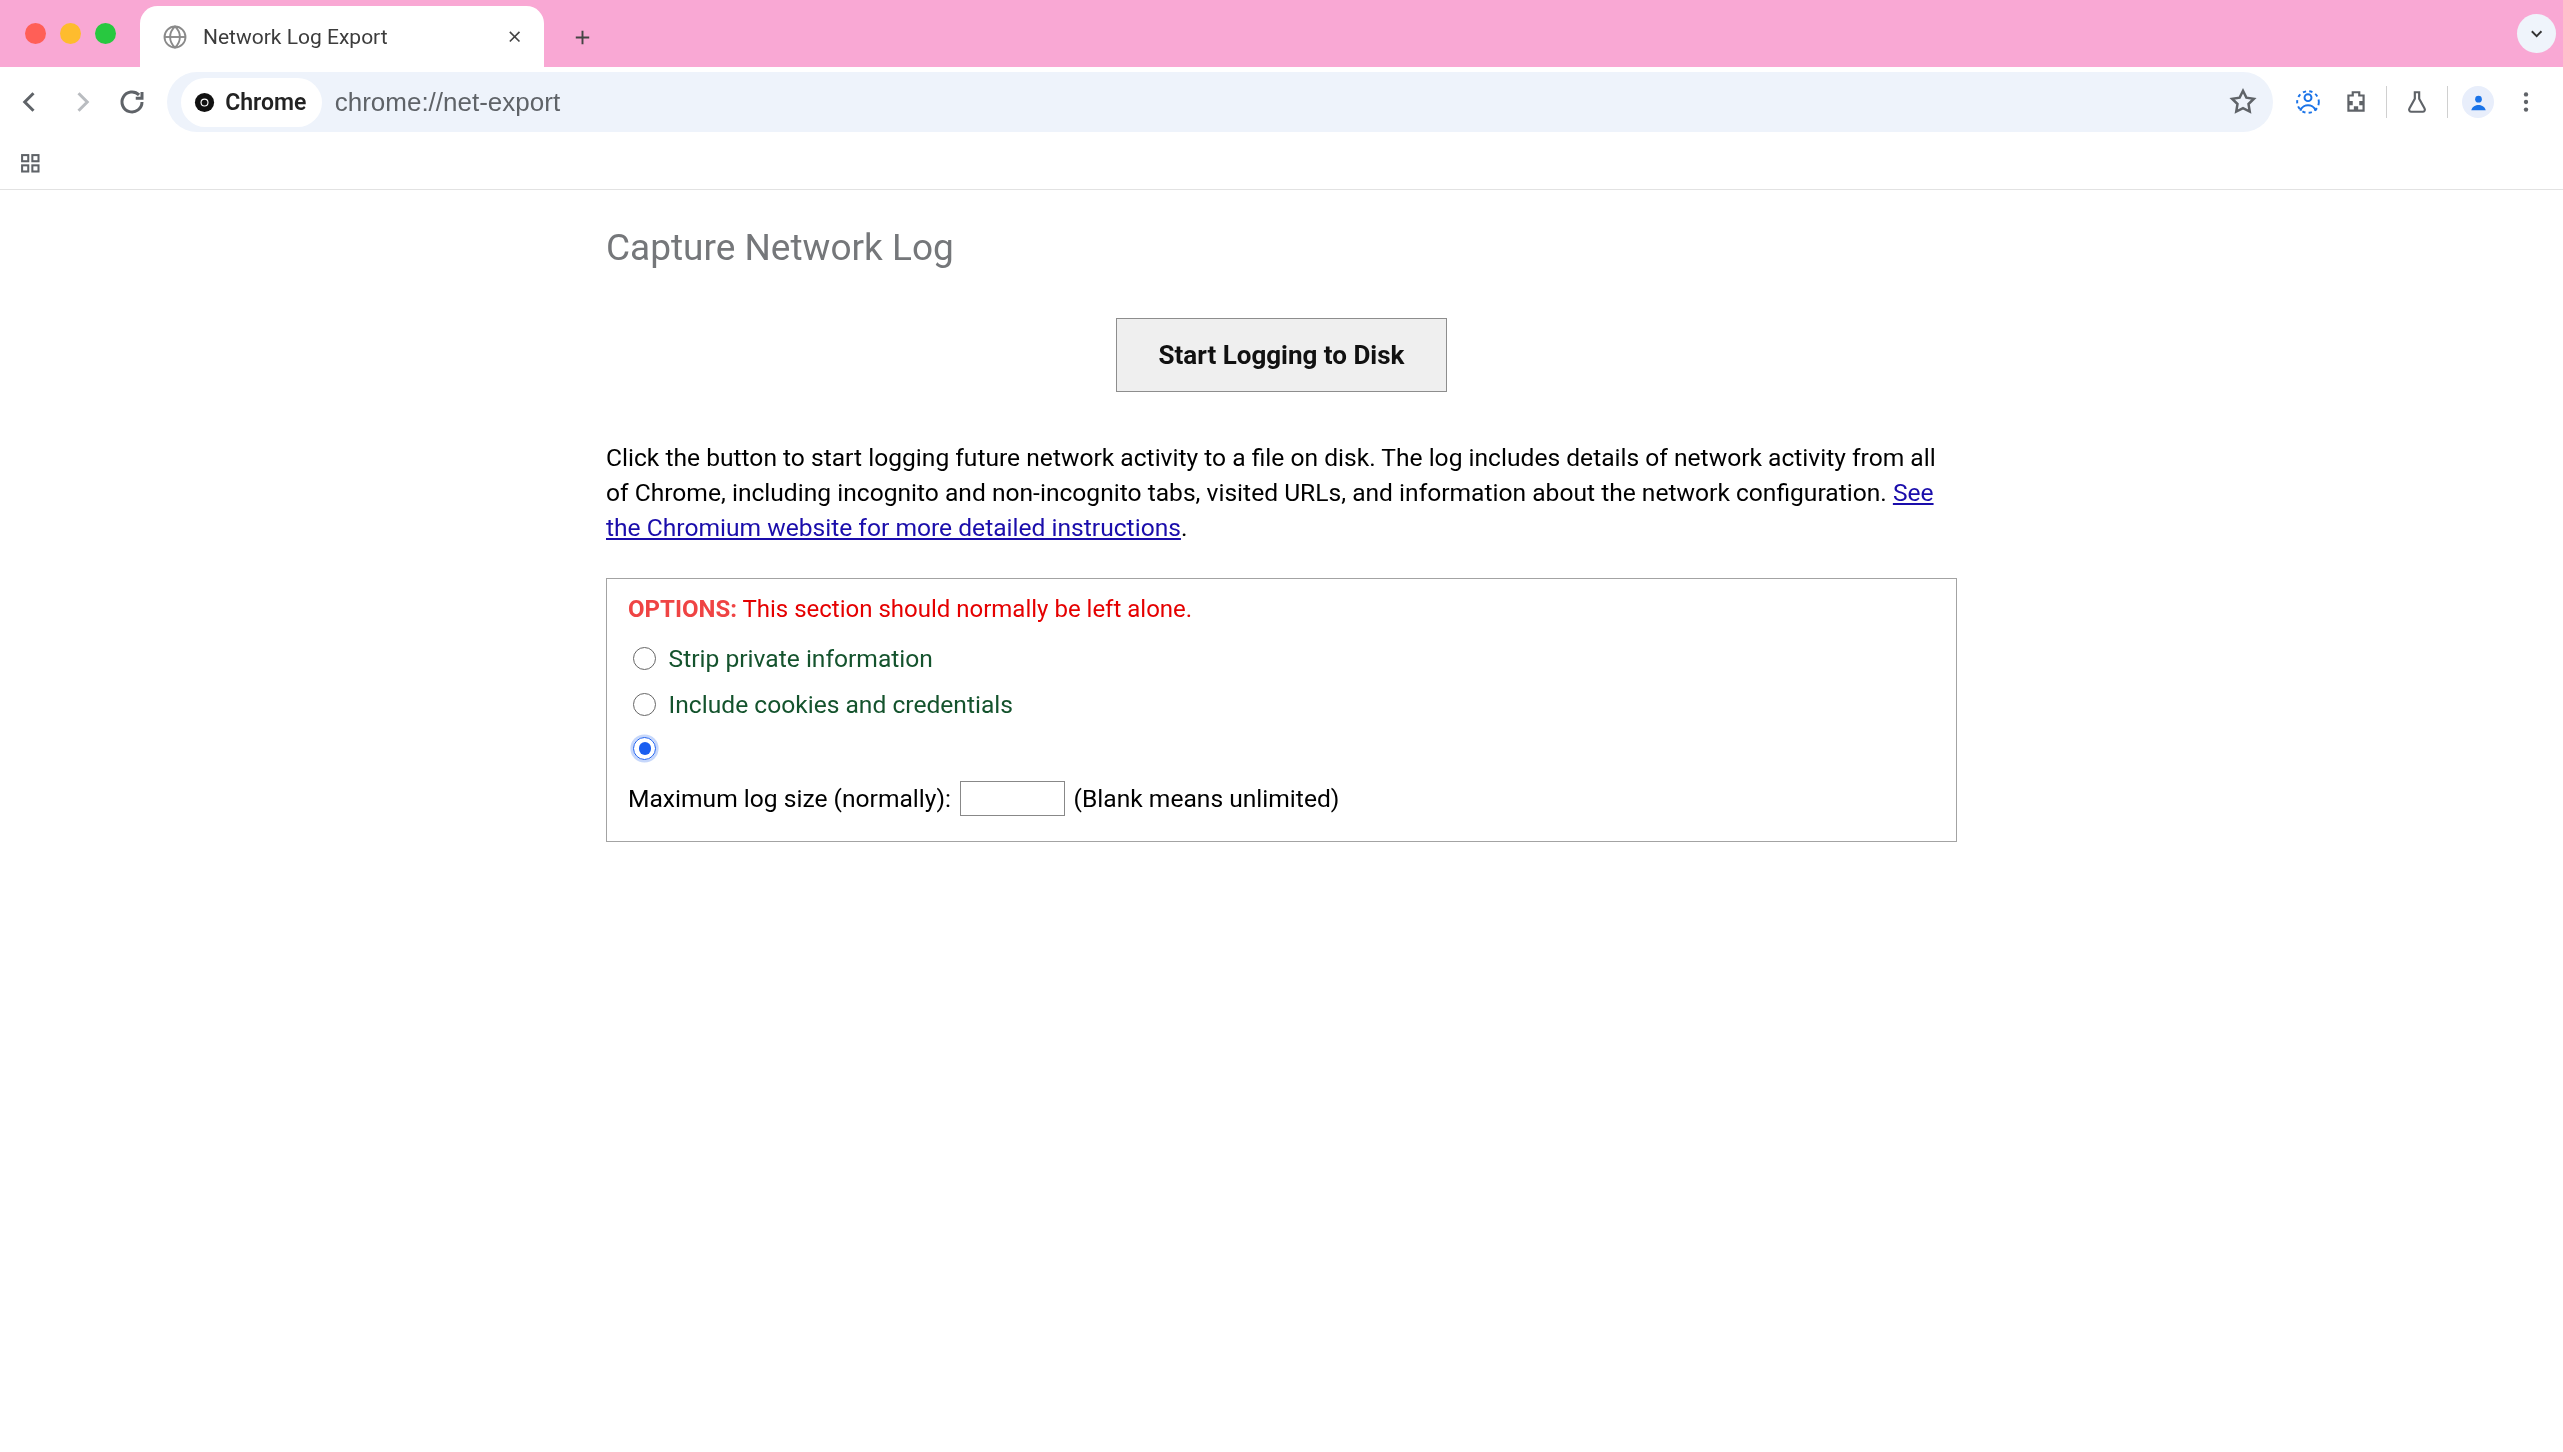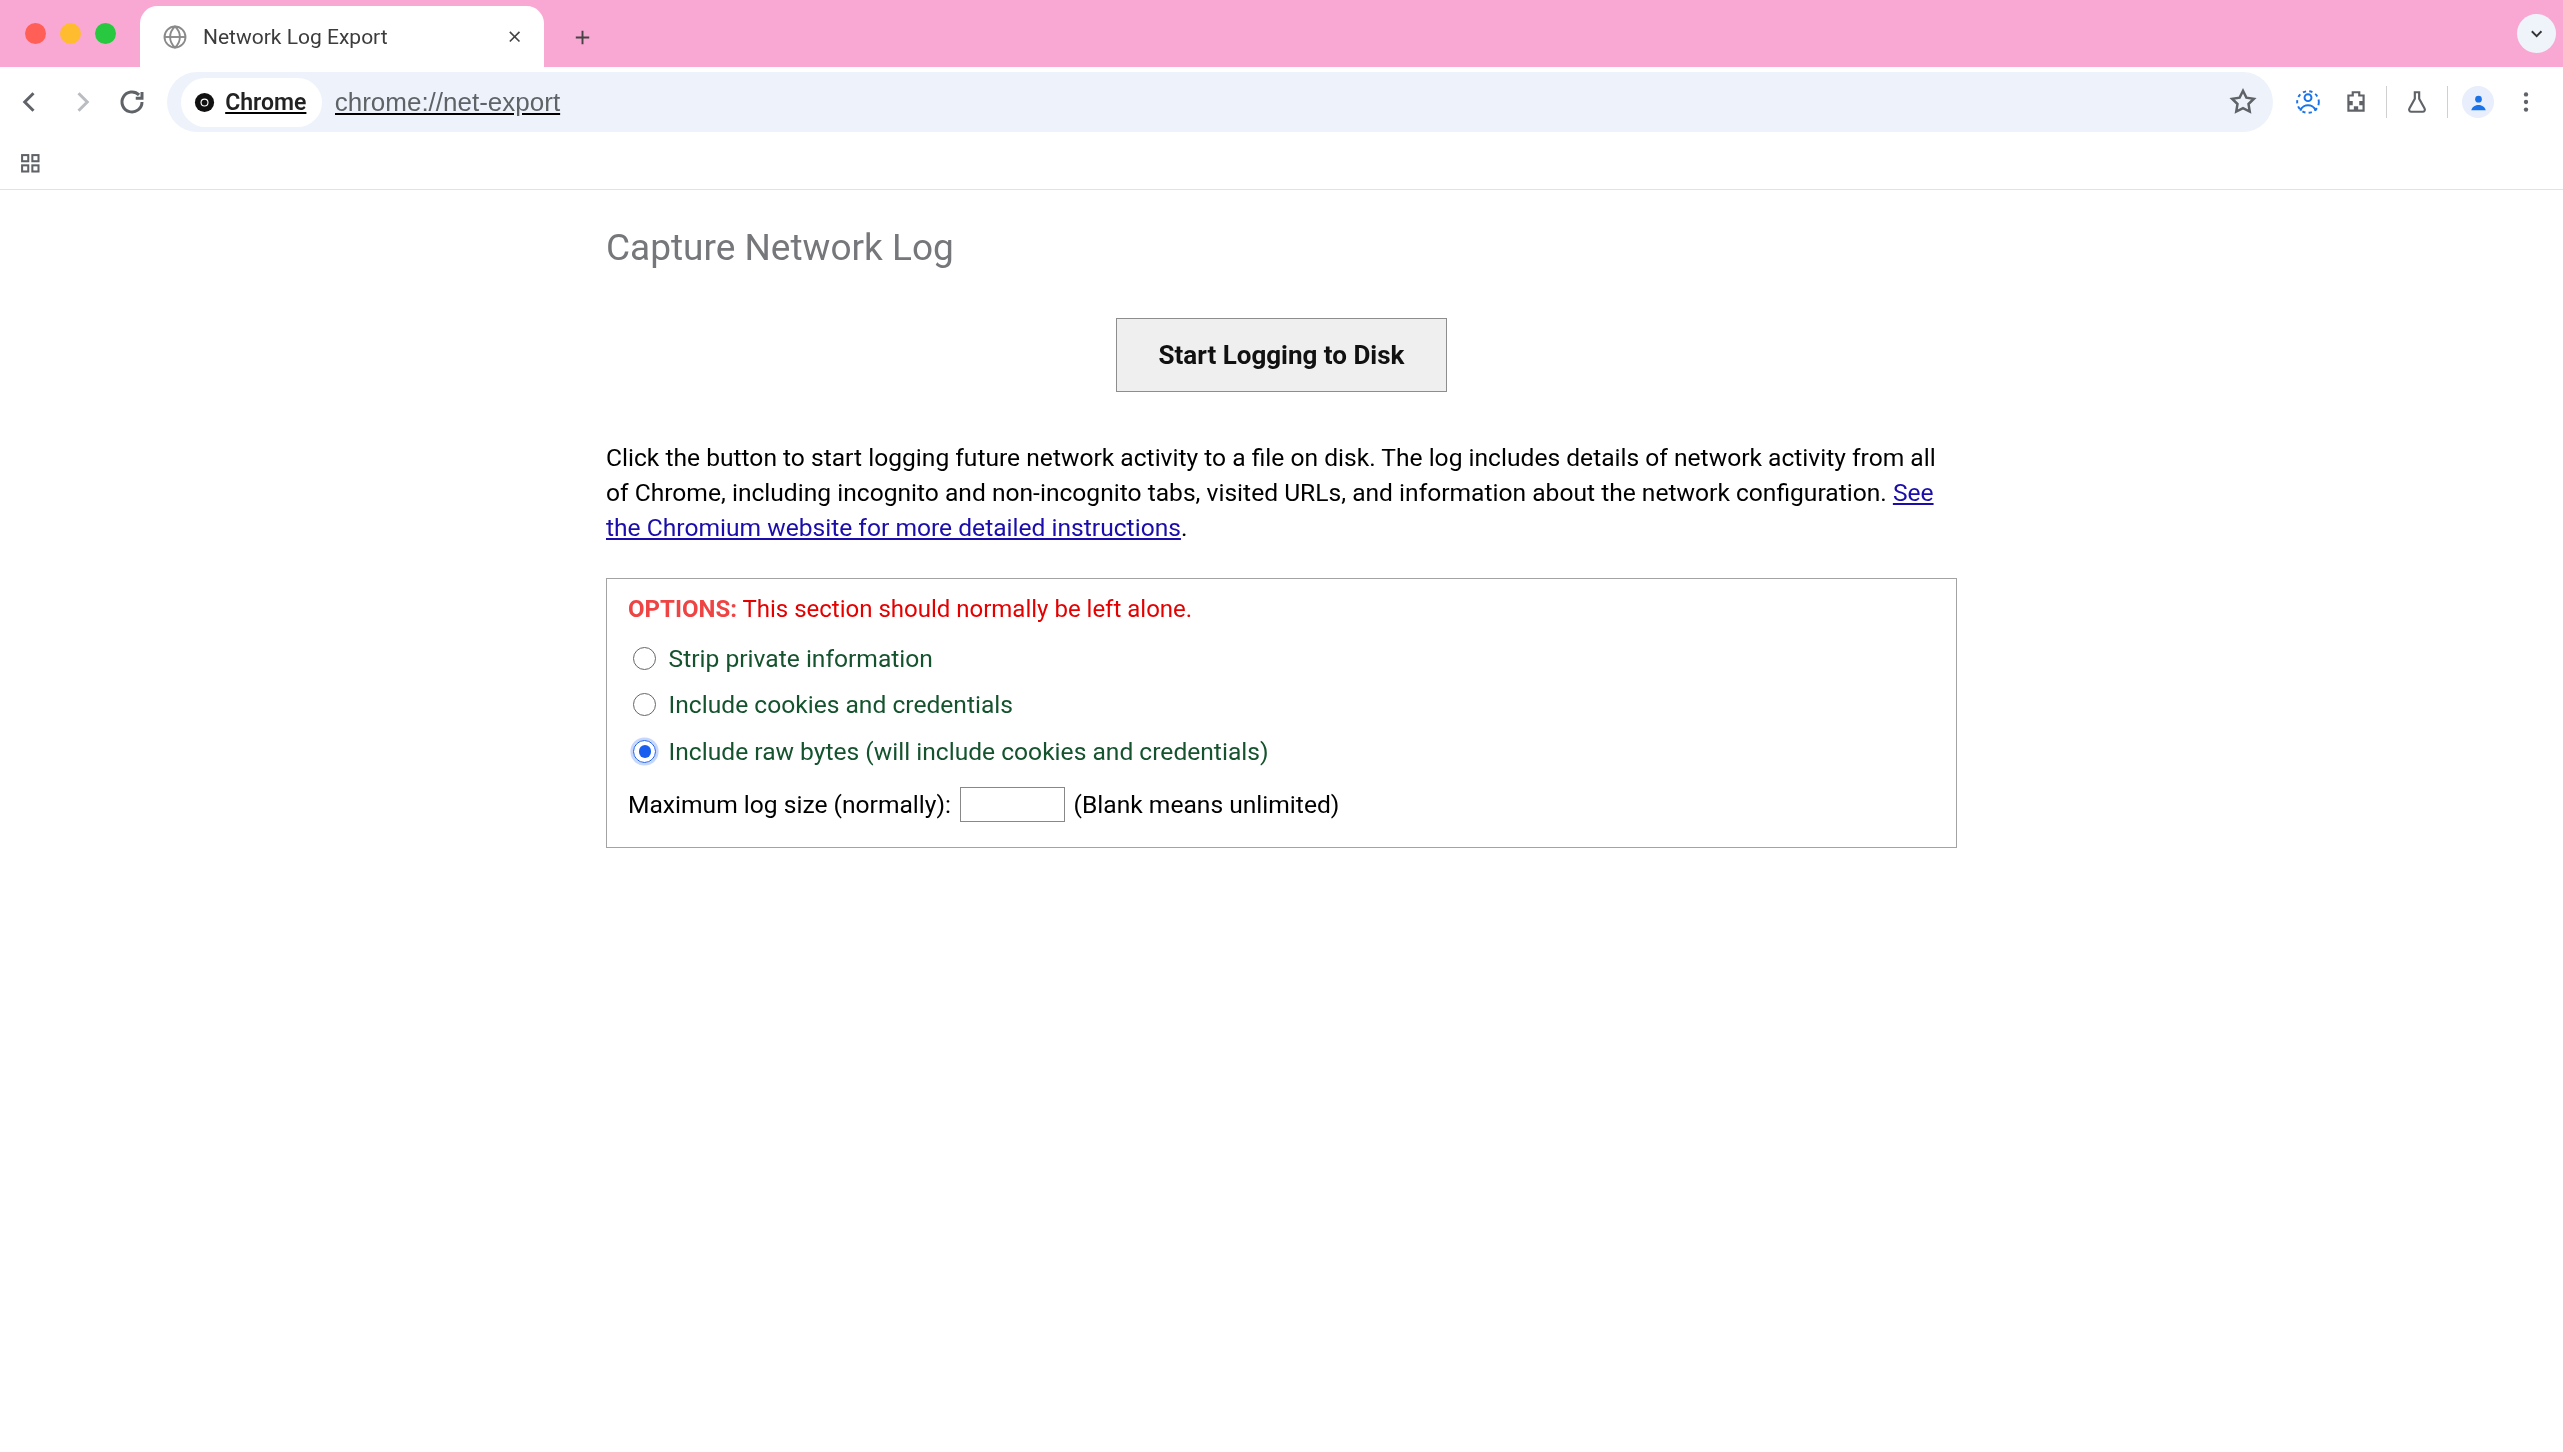--- a/index.html
+++ b/index.html
@@ -91,21 +91,20 @@
     .tab-overflow-btn svg{width:19.3px;height:19.3px;}
 
     
     .toolbar {
       height: 70px;
       background: #fff;
       display: flex;
       align-items: center;
       padding: 0 7px 0 7px;
       gap: 3.5px;
-      text-decoration: underline;
     }
     .tbtn {
       width: 47px; height: 47px;
       display:flex;align-items:center;justify-content:center;
       color:#5f6368;
       border-radius:50%;
       cursor:pointer;
     }
     .tbtn.disabled{color:#b9bcc0; cursor:default;}
     .tbtn svg{width:30px;height:30px;}
@@ -426,21 +425,20 @@
       <label class="radio-row">
         <span class="radio"></span>
         <span>Strip private information</span>
       </label>
       <label class="radio-row">
         <span class="radio"></span>
         <span>Include cookies and credentials</span>
       </label>
       <label class="radio-row">
         <span class="radio checked"></span>
-        <span>Include raw bytes (will include cookies and credentials)</span>
       </label>
 
       <div class="size-row">
         <span>Maximum log size (normally):</span>
         <input class="size-input" type="text" value="" style="">
         <span>(Blank means unlimited)</span>
       </div>
     </div>
   </div>
 </div>

